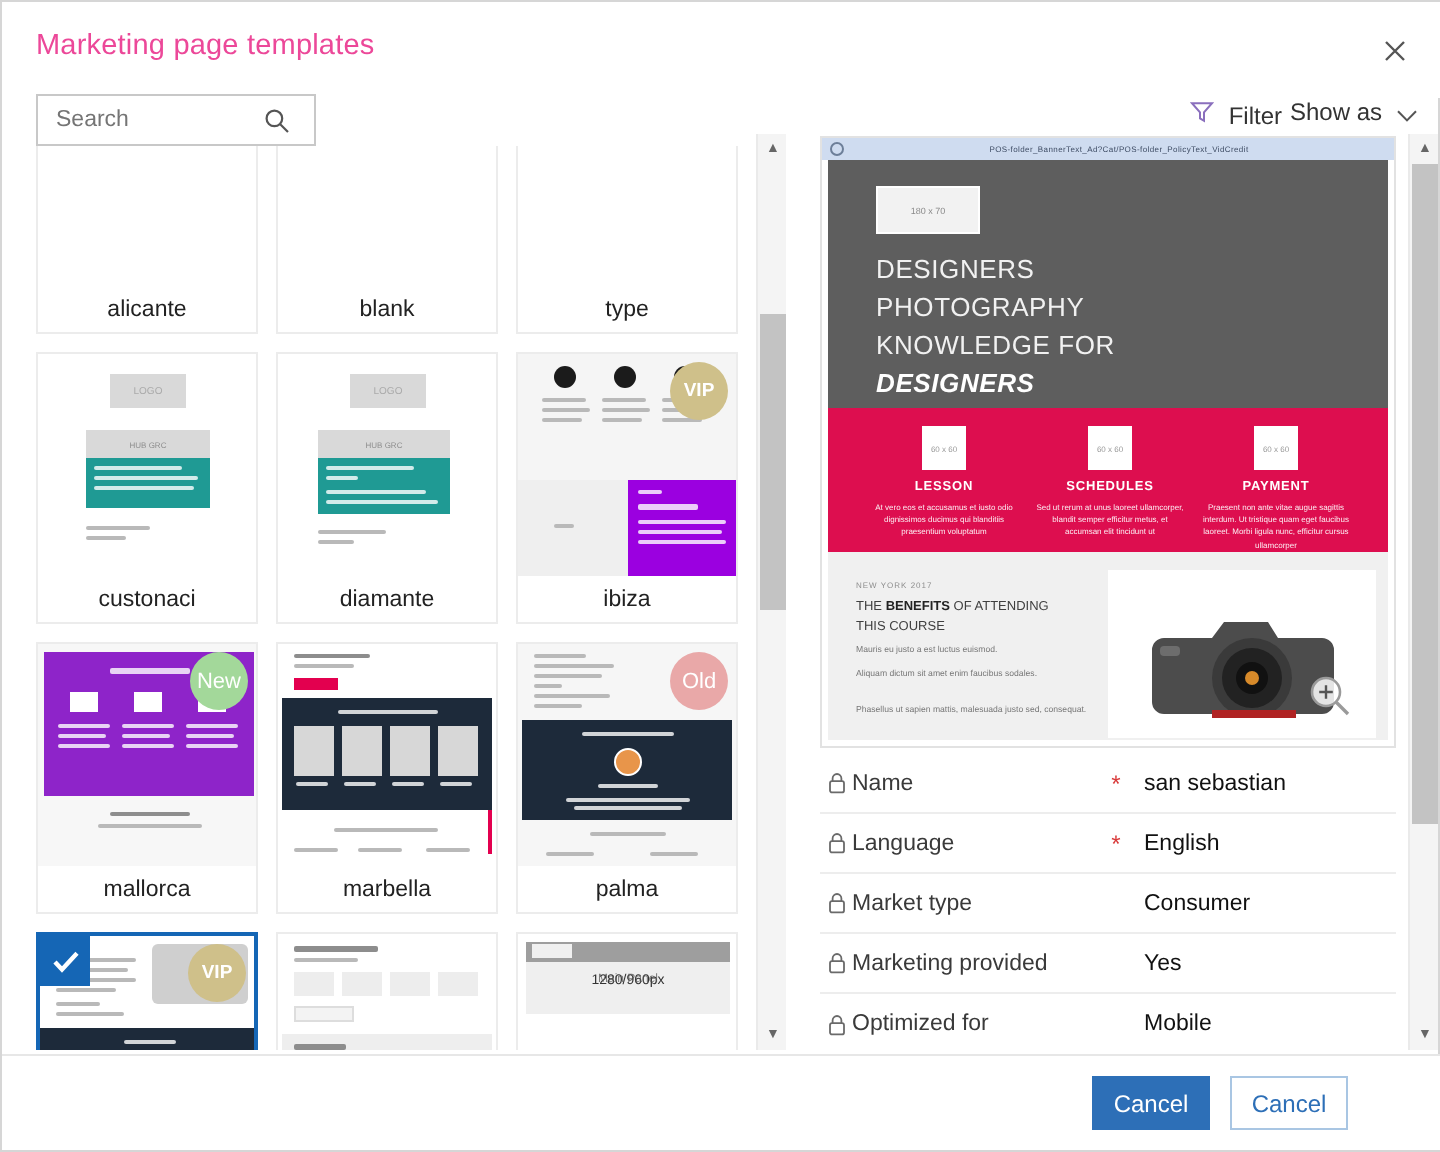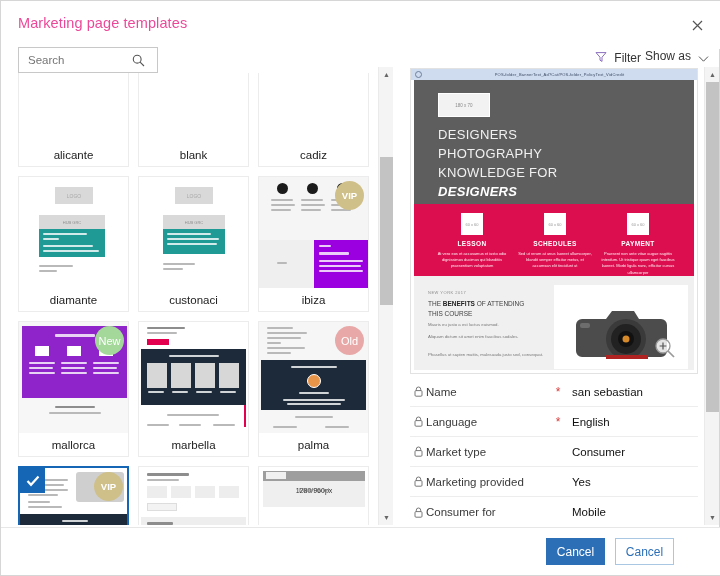--- a/index.html
+++ b/index.html
@@ -287,54 +287,54 @@
       </div>
 
       <div class="card">
         <div class="card-thumb">
           <div class="tb">
             
             
             
           </div>
         </div>
-        <div class="card-name">cadiz</div>
+        <div class="card-name">type</div>
+      </div>
+
+      <div class="card">
+        <div class="card-thumb">
+          <div class="tb">
+            <div class="box" style="left:36px;top:10px;width:38px;height:17px;display:flex;align-items:center;justify-content:center;color:#aaa;font-size:5px">LOGO</div>
+            <div class="box" style="left:24px;top:38px;width:62px;height:14px;display:flex;align-items:center;justify-content:center;color:#8e8e8e;font-size:4px">HUB GRC</div>
+            <div class="bar" style="left:24px;top:52px;width:62px;height:25px;background:#1f9a94"></div>
+            <div class="txtline wh" style="left:28px;top:56px;width:44px"></div>
+            <div class="txtline wh" style="left:28px;top:61px;width:52px"></div>
+            <div class="txtline wh" style="left:28px;top:66px;width:50px"></div>
+            <div class="txtline" style="left:24px;top:86px;width:32px"></div>
+            <div class="txtline" style="left:24px;top:91px;width:20px"></div>
+          </div>
+        </div>
+        <div class="card-name">custonaci</div>
       </div>
 
       <div class="card">
         <div class="card-thumb">
           <div class="tb">
             <div class="box" style="left:36px;top:10px;width:38px;height:17px;display:flex;align-items:center;justify-content:center;color:#aaa;font-size:5px">LOGO</div>
             <div class="box" style="left:20px;top:38px;width:66px;height:14px;display:flex;align-items:center;justify-content:center;color:#8e8e8e;font-size:4px">HUB GRC</div>
             <div class="bar" style="left:20px;top:52px;width:66px;height:28px;background:#1f9a94"></div>
             <div class="txtline wh" style="left:24px;top:56px;width:44px"></div>
             <div class="txtline wh" style="left:24px;top:61px;width:16px"></div>
             <div class="txtline wh" style="left:24px;top:68px;width:50px"></div>
             <div class="txtline wh" style="left:24px;top:73px;width:56px"></div>
             <div class="txtline" style="left:20px;top:88px;width:34px"></div>
             <div class="txtline" style="left:20px;top:93px;width:18px"></div>
           </div>
         </div>
         <div class="card-name">diamante</div>
-      </div>
-
-      <div class="card">
-        <div class="card-thumb">
-          <div class="tb">
-            <div class="box" style="left:36px;top:10px;width:38px;height:17px;display:flex;align-items:center;justify-content:center;color:#aaa;font-size:5px">LOGO</div>
-            <div class="box" style="left:24px;top:38px;width:62px;height:14px;display:flex;align-items:center;justify-content:center;color:#8e8e8e;font-size:4px">HUB GRC</div>
-            <div class="bar" style="left:24px;top:52px;width:62px;height:25px;background:#1f9a94"></div>
-            <div class="txtline wh" style="left:28px;top:56px;width:44px"></div>
-            <div class="txtline wh" style="left:28px;top:61px;width:52px"></div>
-            <div class="txtline wh" style="left:28px;top:66px;width:50px"></div>
-            <div class="txtline" style="left:24px;top:86px;width:32px"></div>
-            <div class="txtline" style="left:24px;top:91px;width:20px"></div>
-          </div>
-        </div>
-        <div class="card-name">custonaci</div>
       </div>
 
       <div class="card">
         <div class="card-thumb">
           <div class="tb" style="background:#f5f5f5">
             <div class="circ" style="left:18px;top:6px;width:11px;height:11px;background:#1b1b1b"></div>
             <div class="circ" style="left:48px;top:6px;width:11px;height:11px;background:#1b1b1b"></div>
             <div class="circ" style="left:78px;top:6px;width:11px;height:11px;background:#1b1b1b"></div>
             <div class="txtline" style="left:12px;top:22px;width:22px"></div>
             <div class="txtline" style="left:12px;top:27px;width:24px"></div>
@@ -611,21 +611,21 @@
         <div class="preq"></div>
         <div class="pval">Yes</div>
       </div>
       <div class="prow" style="border-bottom:0">
         <div class="lock">
           <svg width="9" height="11" viewBox="0 0 9 11">
               <path d="M2.3 4.6 V3.2 a2.2 2.2 0 0 1 4.4 0 V4.6" fill="none" stroke="#6a6a6a" stroke-width=".9"></path>
               <rect x="1" y="4.6" width="7" height="5.6" rx="1" fill="none" stroke="#6a6a6a" stroke-width=".9"></rect>
             </svg>
         </div>
-        <div class="plabel">Consumer for</div>
+        <div class="plabel">Optimized for</div>
         <div class="preq"></div>
         <div class="pval">Mobile</div>
       </div>
     </div>
   </div>
 
   <div class="vscroll" style="left:703px; top:66px; height:458px;">
     <div class="arrow up">▲</div>
     <div class="thumb" style="top:15px;height:330px;"></div>
     <div class="arrow dn">▼</div>

